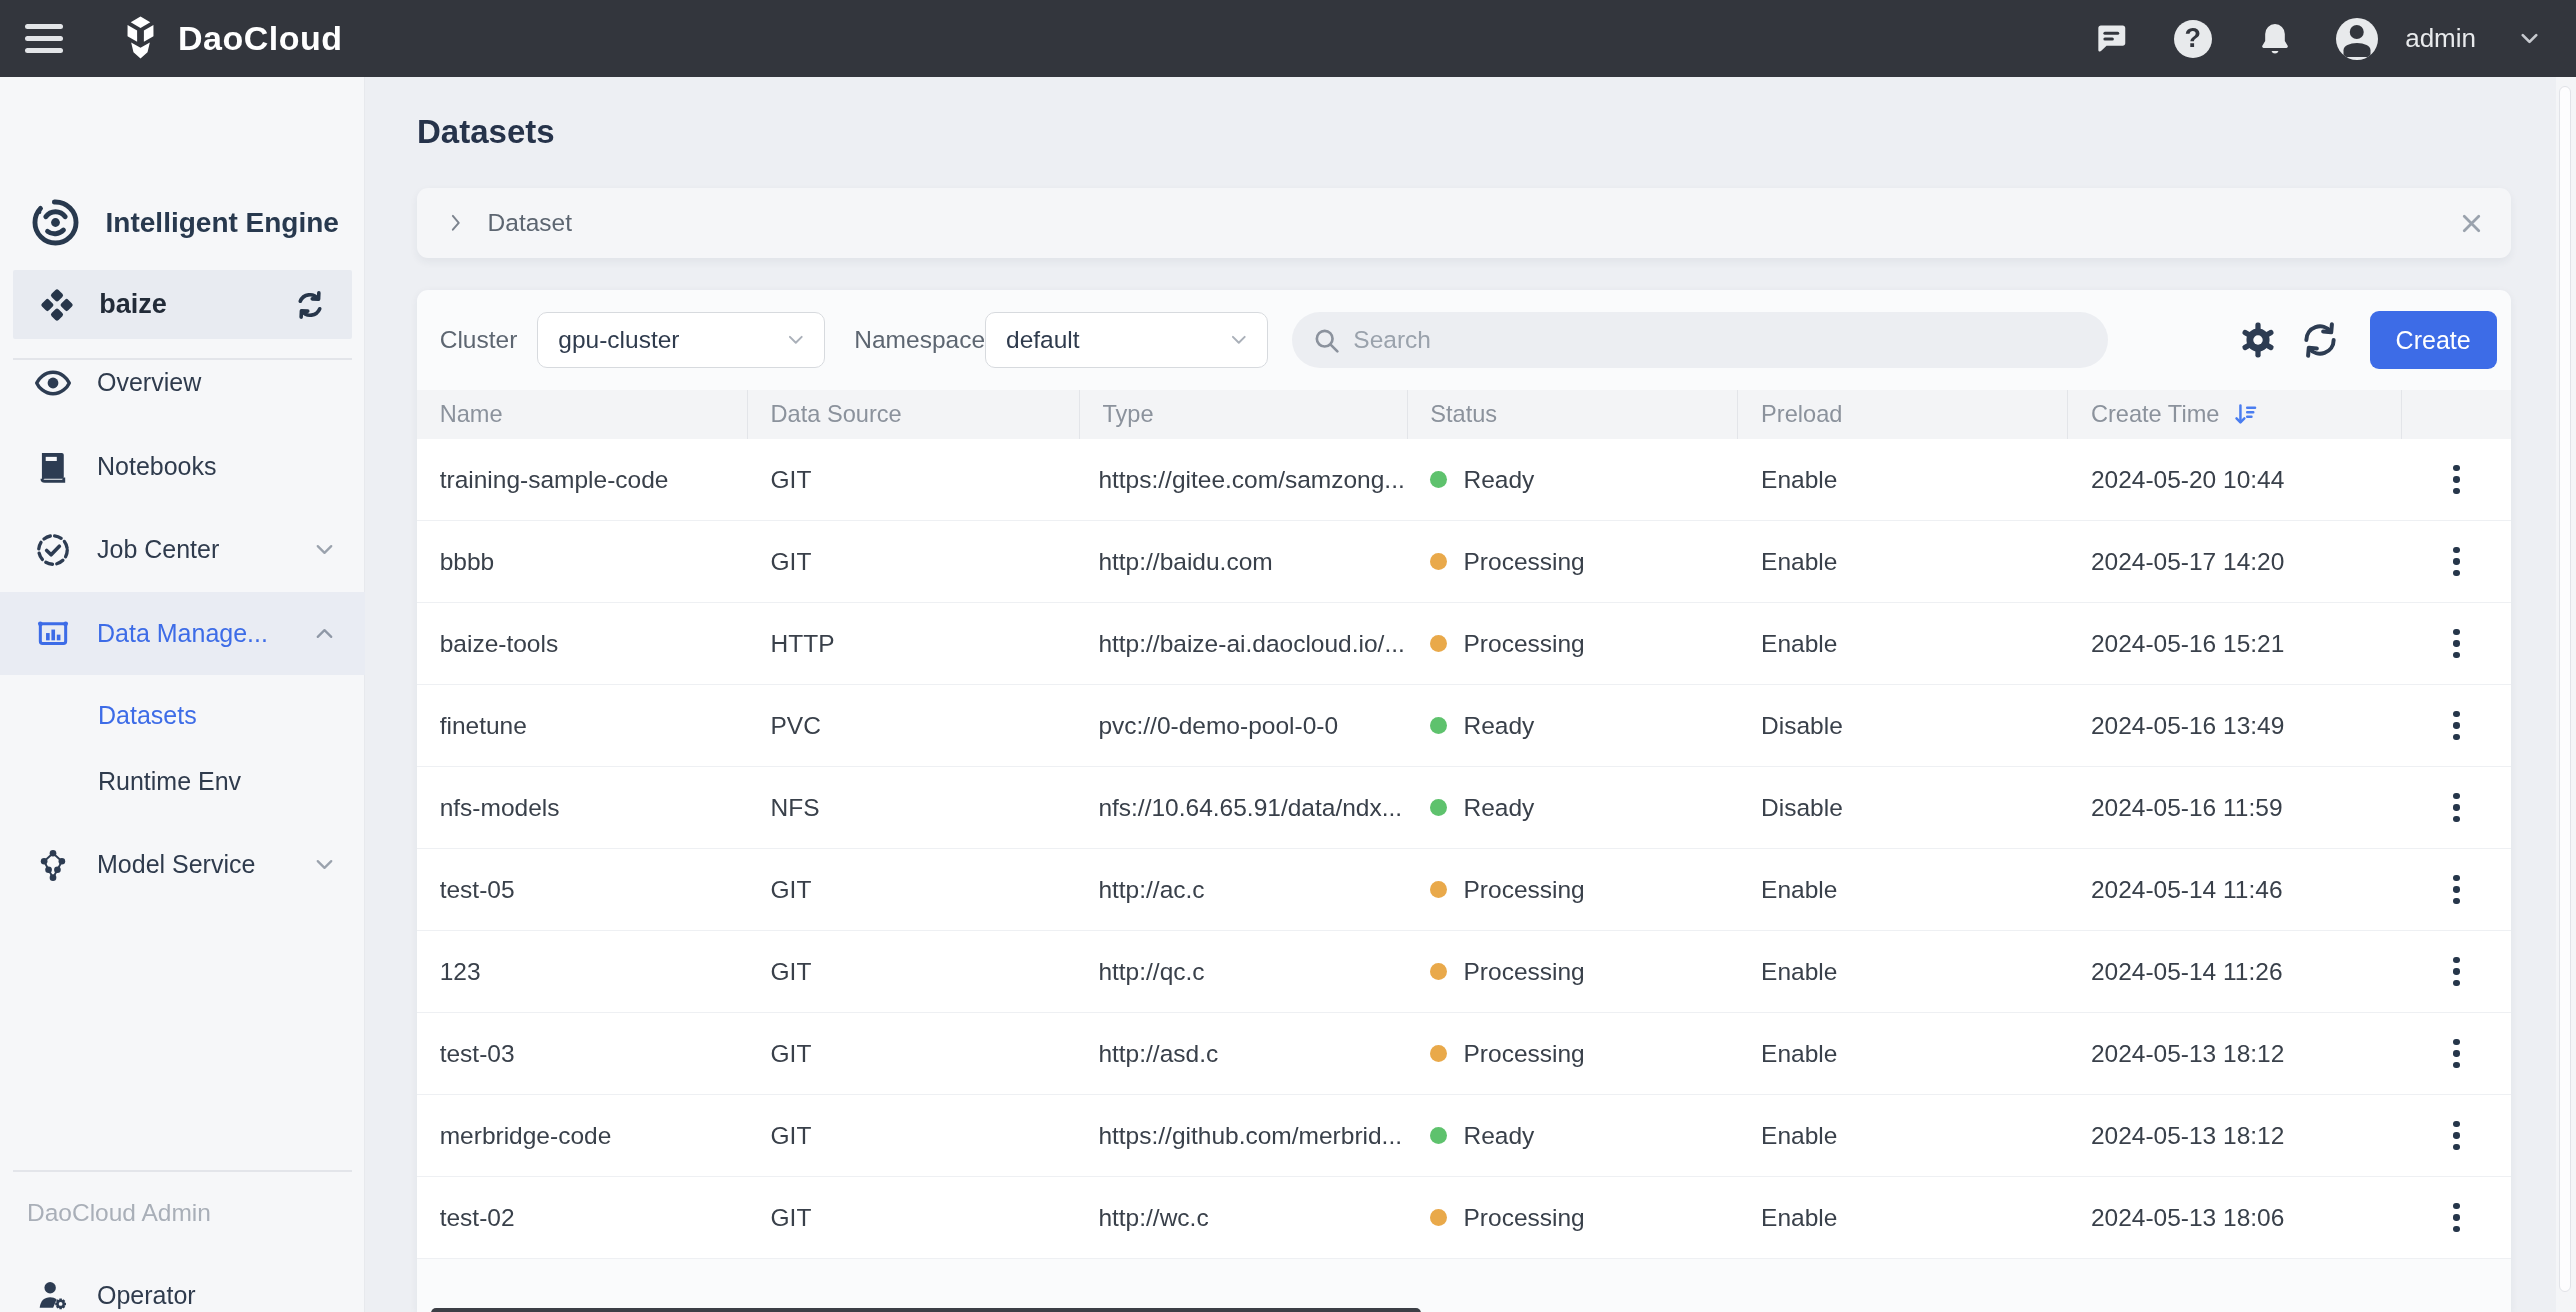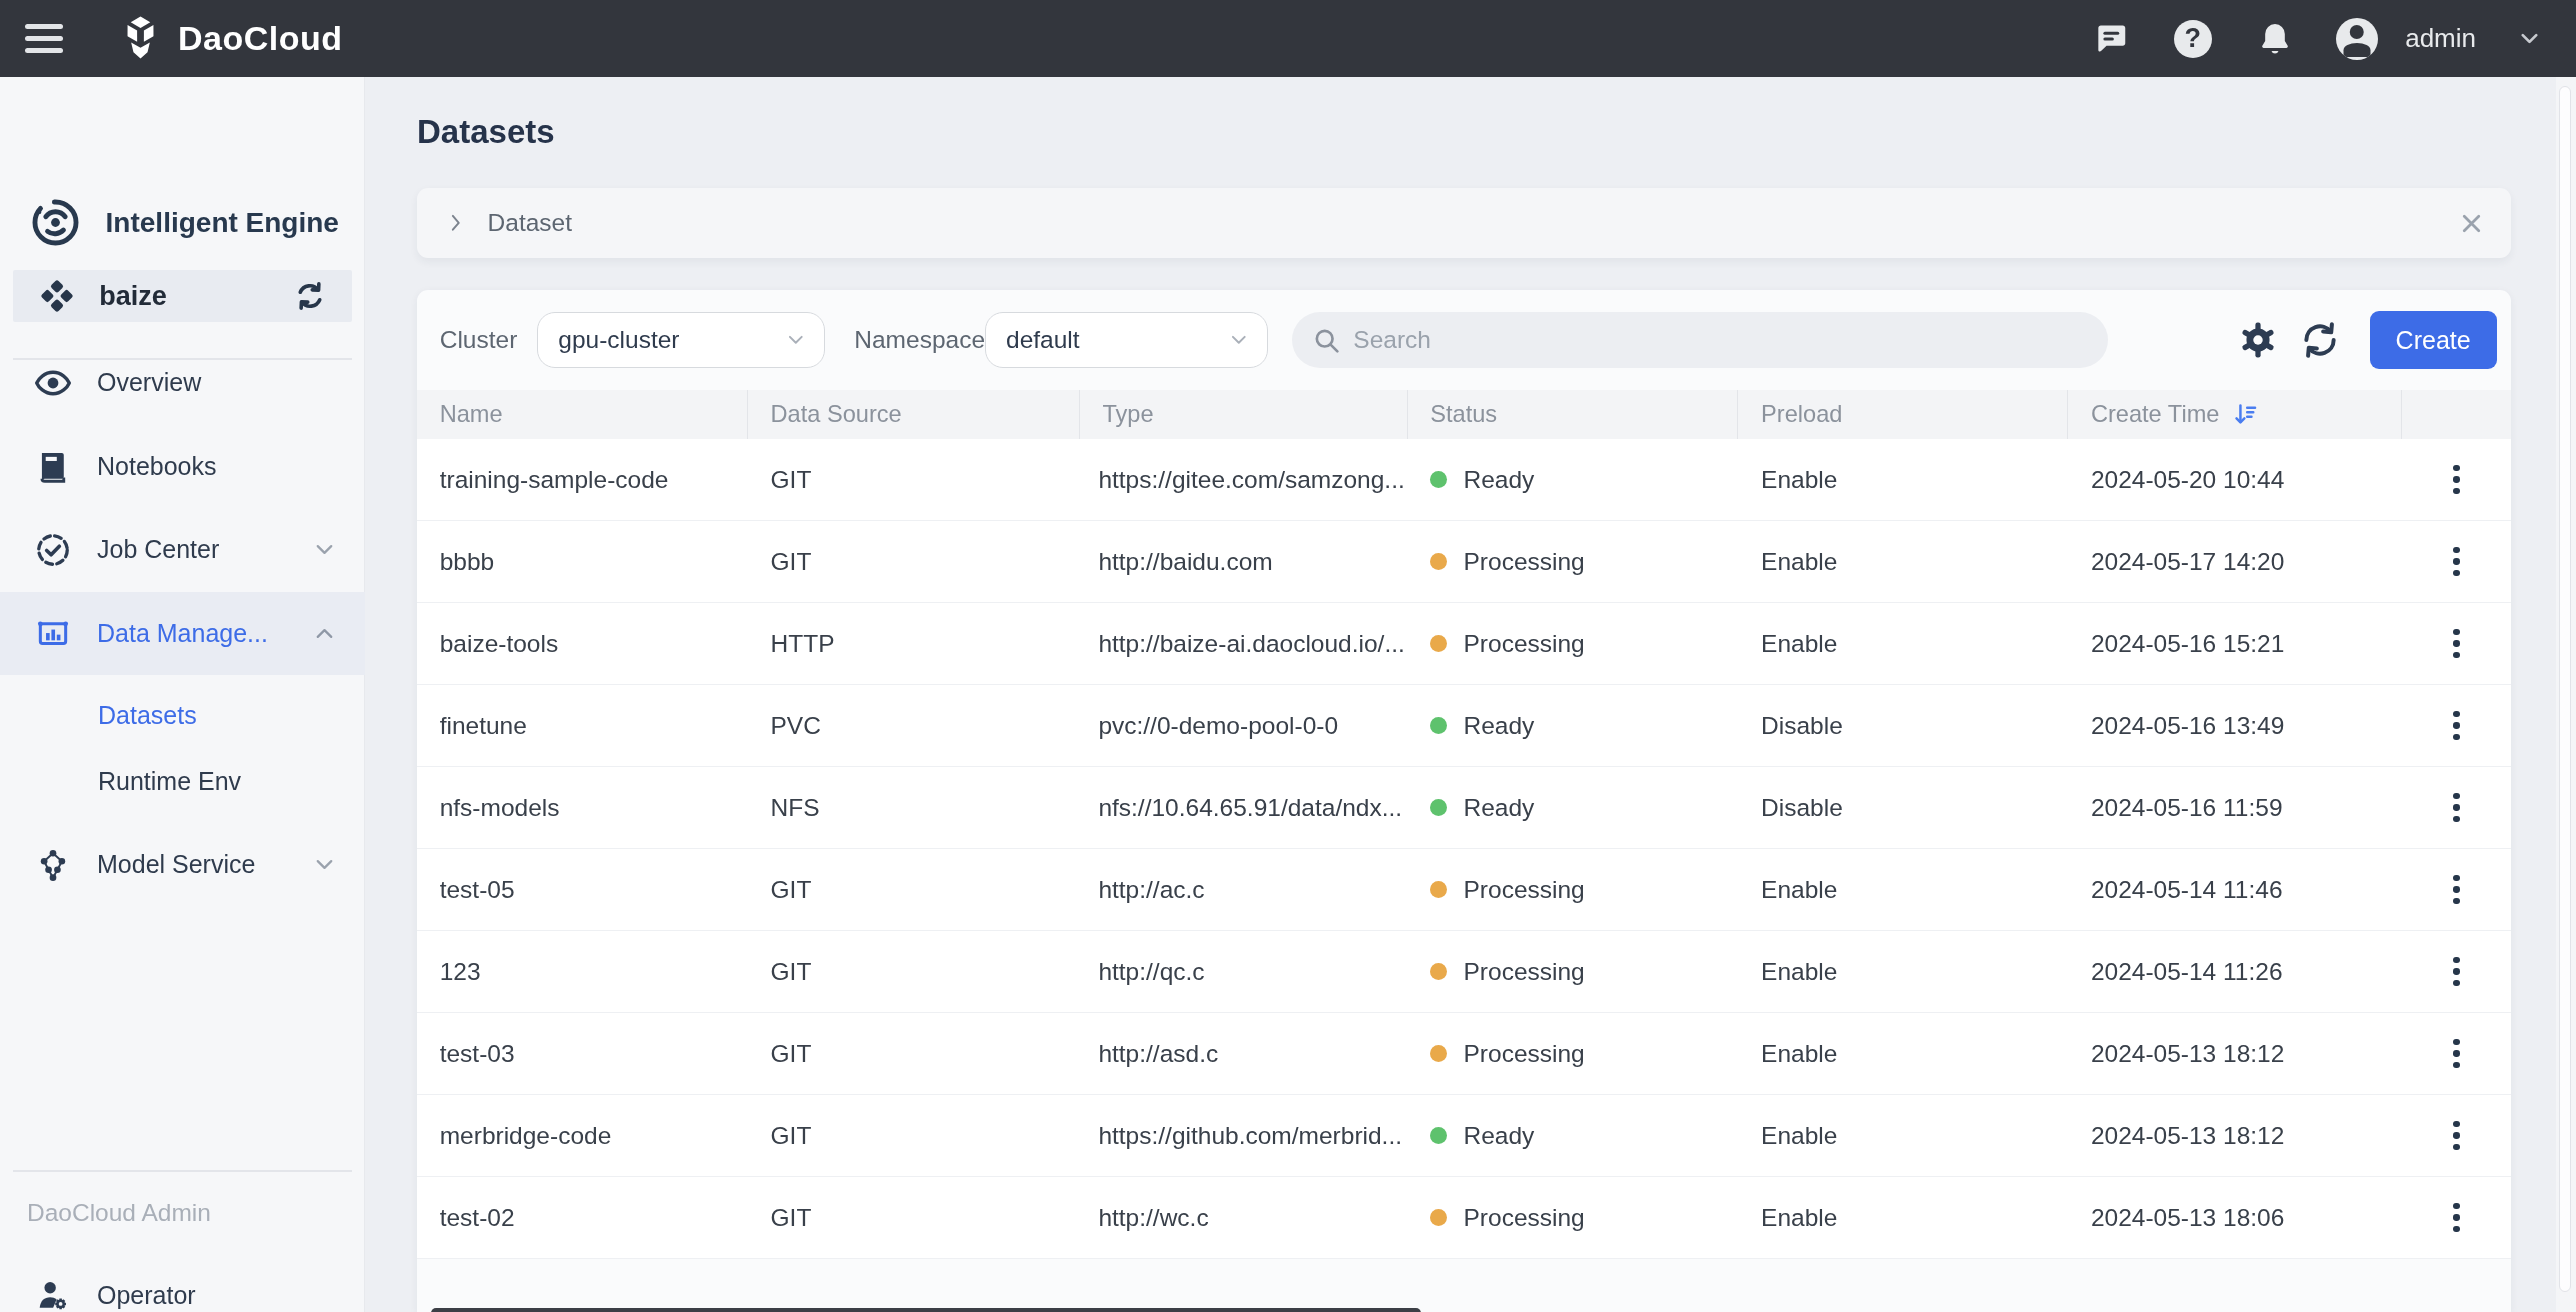--- a/index.html
+++ b/index.html
@@ -27,21 +27,21 @@
                    border-radius:50% 50% 0 0; background:#33363d; }
   .username { color:#e8eaec; font-size:26px; margin-left:-12.7px; }
   .chev { stroke:#c7cacf; fill:none; stroke-width:2.4; stroke-linecap:round; stroke-linejoin:round; }
 
   
   .sidebar { position:absolute; left:0; top:77px; width:365px; height:1235px; background:#f6f7f9;
              border-right:1.8px solid #e7e9ed; z-index:20; }
   .product { position:absolute; left:0; top:109px; width:365px; height:73px; display:flex; align-items:center; }
   .product svg { width:53px; height:53px; margin-left:29px; color:#28394e; }
   .product-name { font-size:28px; font-weight:bold; color:#28394e; margin-left:23.6px; }
-  .ws-pill { position:absolute; left:12.7px; top:193px; width:339px; height:52px; background:#e8ebf1;
+  .ws-pill { position:absolute; left:12.7px; top:193px; width:339px; height:69px; background:#e8ebf1;
              border-radius:2px; display:flex; align-items:center; cursor:pointer; }
   .ws-pill svg.gem { width:38px; height:38px; margin-left:25px; color:#27364a; }
   .ws-name { font-size:27px; font-weight:bold; color:#222b38; margin-left:23.6px; }
   .ws-pill svg.swap { width:36px; height:36px; margin-left:auto; margin-right:23.6px; color:#27364a; }
   .side-div { position:absolute; left:12.7px; width:339px; height:1.8px; background:#e3e5ea; }
   .nav-item { position:absolute; left:0; width:365px; height:83px; display:flex; align-items:center;
               font-size:25px; color:#2f3b4d; cursor:pointer; }
   .nav-item svg { width:38px; height:38px; margin-left:34px; color:#2d3c52; flex:none; }
   .nav-item .lbl { margin-left:25px; white-space:nowrap; }
   .nav-item .caret { margin-left:auto; margin-right:27px; width:27px; height:27px; }
@@ -62,21 +62,21 @@
   .crumb-text { font-size:24.5px; color:#5d6671; margin-left:20px; }
   .crumb-close { margin-left:auto; margin-right:25px; width:29px; height:29px; cursor:pointer; }
 
   .card { position:absolute; left:52px; top:213px; width:2094px; height:1022px; background:#fafbfc;
           border-radius:11px 11px 0 0; box-shadow:0 2.7px 8.2px rgba(40,45,60,.06); overflow:hidden; }
 
   
   .filters { position:absolute; left:0; top:0; width:100%; height:100px; display:flex; align-items:center; }
   .f-label { font-size:24.5px; color:#5d6671; }
   .lab-cluster { margin-left:22.7px; }
-  .select { height:56px; background:#fff; border:1.8px solid #d7dade; border-radius:18px; display:flex;
+  .select { height:56px; background:#fff; border:1.8px solid #d7dade; border-radius:10px; display:flex;
             align-items:center; cursor:pointer; }
   .sel-cluster { width:288px; margin-left:20px; }
   .sel-namespace { width:283px; }
   .select .val { font-size:24.5px; color:#2f3b4d; margin-left:20px; }
   .select .caret { margin-left:auto; margin-right:16.3px; width:23.6px; height:23.6px; }
   .lab-namespace { margin-left:29px; }
   .search-pill { width:816px; height:56px; margin-left:23.6px; background:#eceef2; border-radius:28px;
                  display:flex; align-items:center; }
   .search-pill svg { width:29px; height:29px; margin-left:20px; color:#8b929d; flex:none; }
   .search-pill input { border:none; outline:none; background:transparent; font-size:24.5px; color:#39404a;

